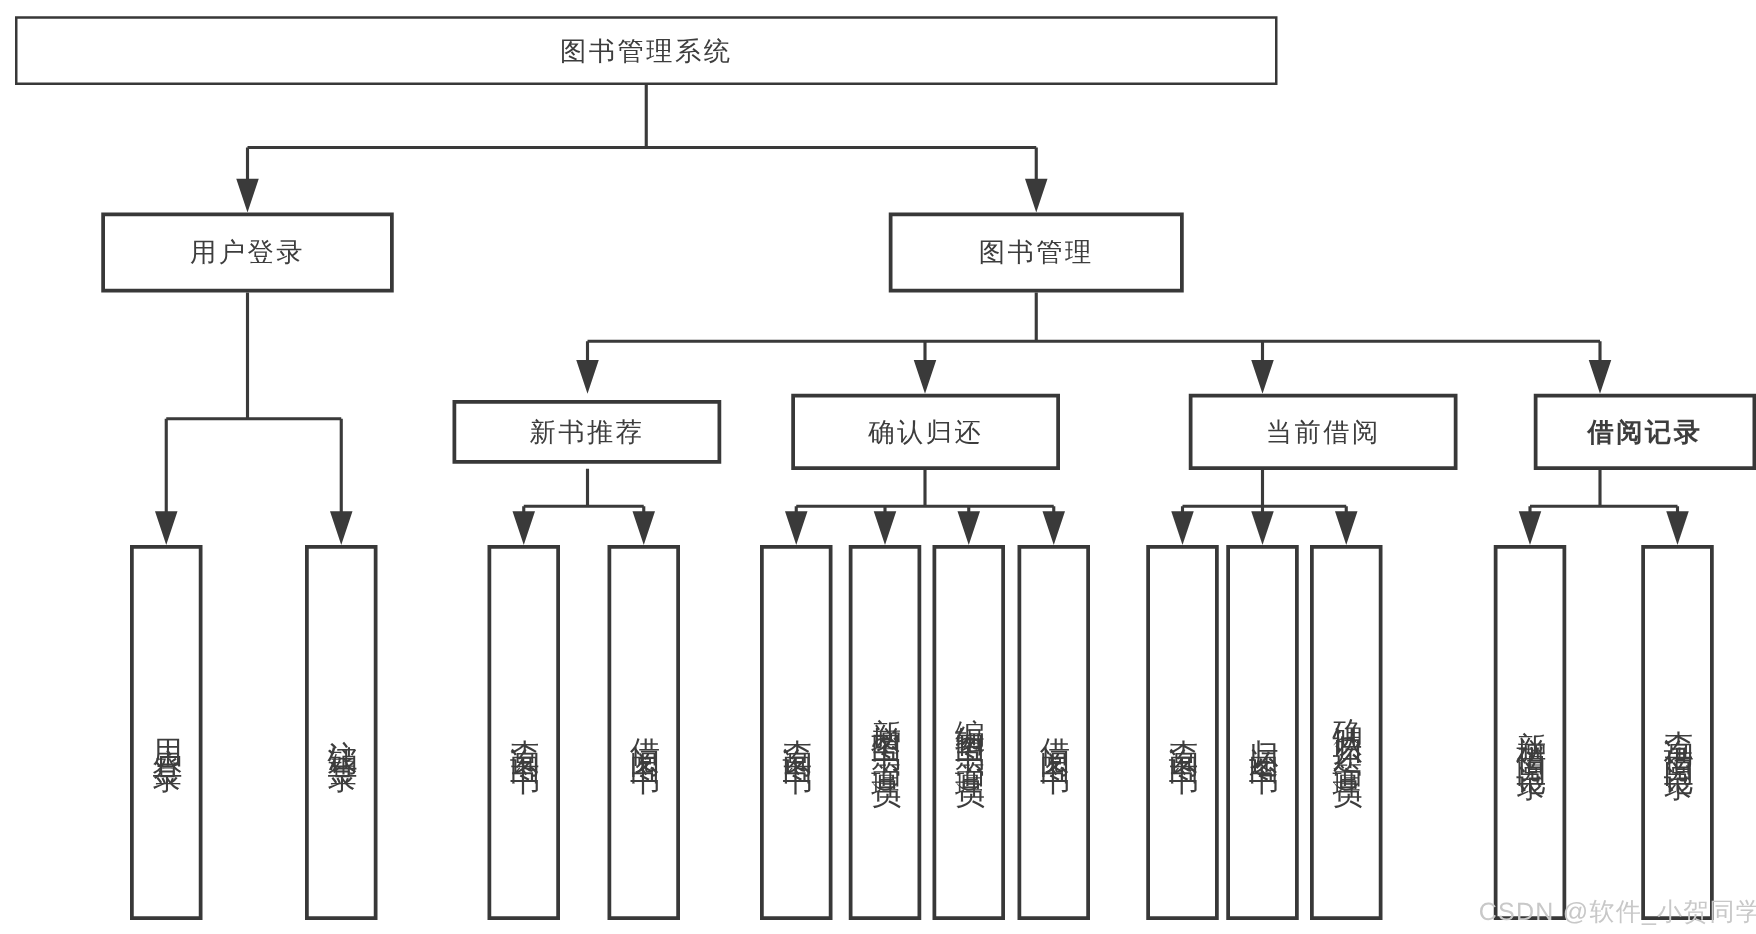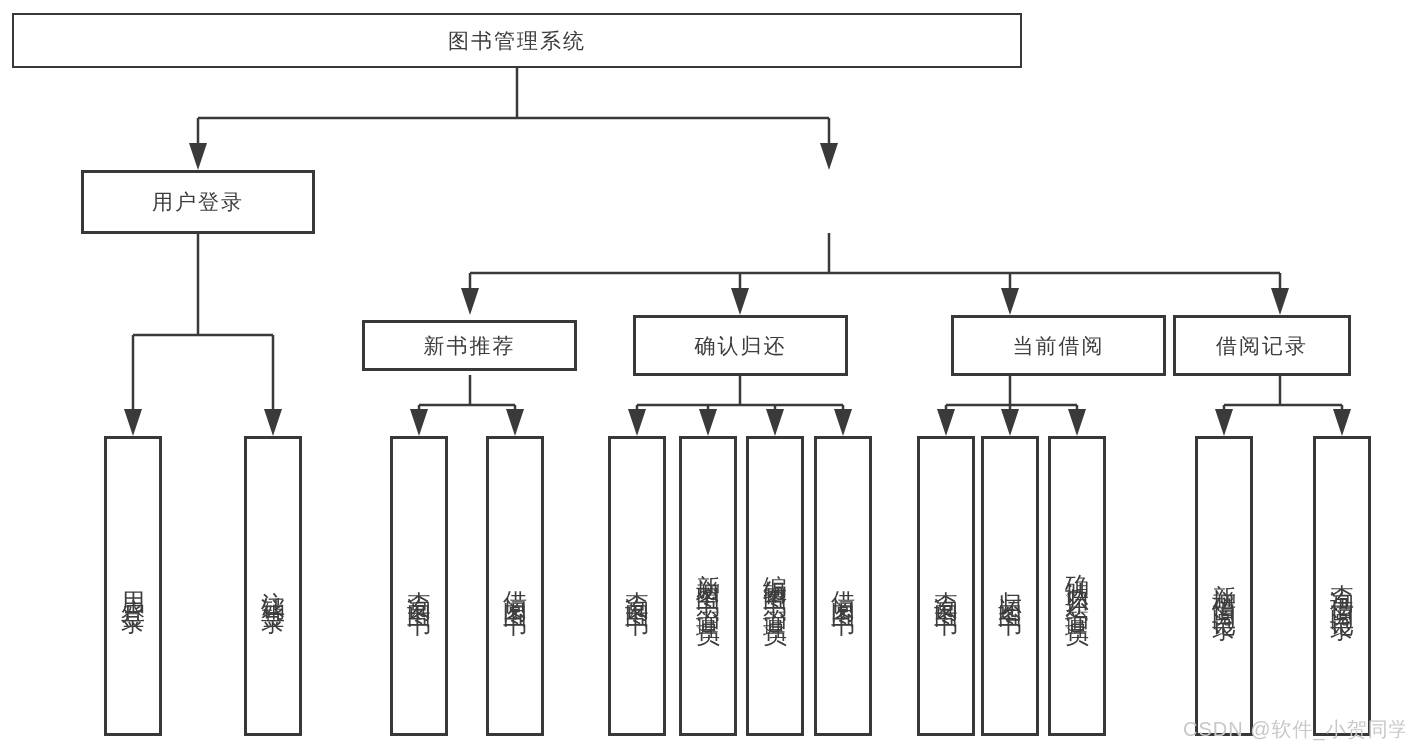--- a/index.html
+++ b/index.html
@@ -55,31 +55,34 @@
     </g>
   </svg>
 
   <div class="box root-box" style="left:12px; top:13px; width:1010px; height:55px;">
     <span class="h-label">图书管理系统</span>
   </div>
 
   <div class="box" style="left:81px; top:170px; width:234px; height:64px;">
     <span class="h-label">用户登录</span>
   </div>
+  <div class="box" style="left:711px; top:170px; width:236px; height:64px;">
+    <span class="h-label">图书管理</span>
+  </div>
 
   <div class="box" style="left:362px; top:320px; width:215px; height:51px;">
     <span class="h-label">新书推荐</span>
   </div>
   <div class="box" style="left:633px; top:315px; width:215px; height:61px;">
     <span class="h-label">确认归还</span>
   </div>
   <div class="box" style="left:903px; top:315px; width:215px; height:61px;margin-left:48px;">
     <span class="h-label">当前借阅</span>
   </div>
-  <div class="box" style="left:1173px; top:315px; width:178px; height:61px;">
+  <div class="box" style="left:1227px; top:315px; width:178px; height:61px;font-weight:bold;">
     <span class="h-label">借阅记录</span>
   </div>
 
   <div class="box v-box" style="left:104px; top:436px; width:58px; height:300px;">
     <span class="v-label">用户登录</span>
   </div>
   <div class="box v-box" style="left:244px; top:436px; width:58px; height:300px;">
     <span class="v-label">注销登录</span>
   </div>
 

